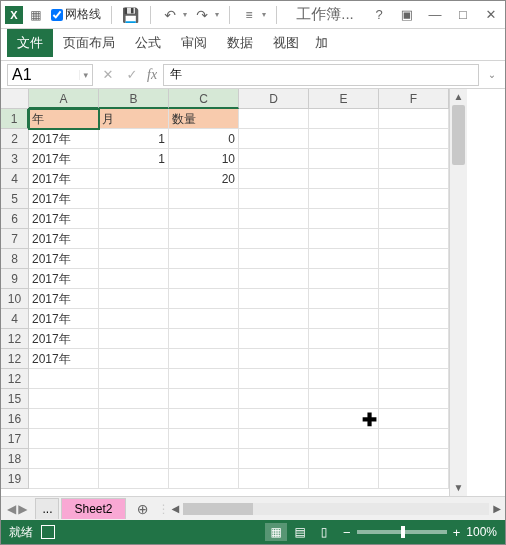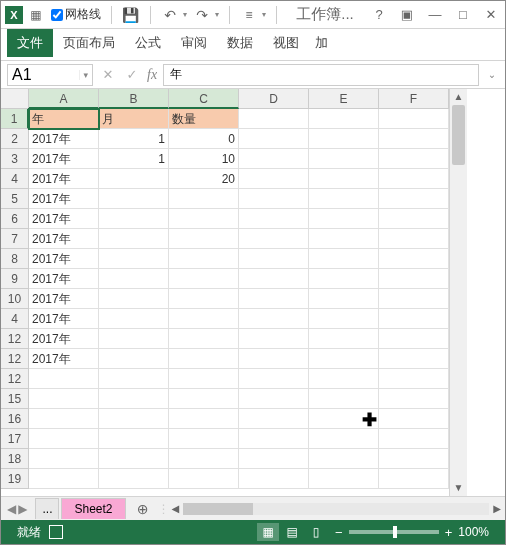--- a/index.html
+++ b/index.html
@@ -68,21 +68,21 @@
 .sheet-tab { padding: 3px 12px; background: #f9a8d4; border: 1px solid #ccc; border-bottom: none; margin-left: 2px; cursor: pointer; }
 .sheet-tab.hidden-dots { padding: 3px 6px; background: #e8e8e8; }
 .sheet-add { width: 22px; text-align: center; color: #666; cursor: pointer; font-size: 14px; margin-left: 6px; }
 .sheet-sep { width: 6px; color: #ccc; margin: 0 4px; }
 .hscroll { flex: 1; display: flex; align-items: center; padding: 0 4px; gap: 4px; }
 .hscroll .arrow { font-size: 10px; color: #666; cursor: pointer; }
 .hscroll .track { flex: 1; height: 12px; background: #e8e8e8; position: relative; }
 .hscroll .thumb { position: absolute; left: 0; top: 0; bottom: 0; width: 70px; background: #c8c8c8; }
 
 
-.status { height: 24px; background: #217346; color: #fff; display: flex; align-items: center; padding: 0 16px; font-size: 12px; gap: 8px; }
+.status { height: 24px; background: #217346; color: #fff; display: flex; align-items: center; padding: 0 8px; font-size: 12px; gap: 8px; }
 .status .ready { flex: 0 0 auto; }
 .status .rec { width: 14px; height: 14px; border: 1px solid #fff; }
 .status .spacer { flex: 1; }
 .status .view-btns { display: flex; gap: 2px; }
 .status .vb { width: 22px; height: 18px; display: flex; align-items: center; justify-content: center; cursor: pointer; }
 .status .vb.active { background: rgba(255,255,255,0.25); }
 .status .zoom { display: flex; align-items: center; gap: 6px; }
 .status .zoom-slider { width: 90px; height: 4px; background: rgba(255,255,255,0.5); position: relative; }
 .status .zoom-slider .zthumb { position: absolute; left: 44px; top: -4px; width: 4px; height: 12px; background: #fff; }
 .status .zbtn { cursor: pointer; font-size: 13px; }

